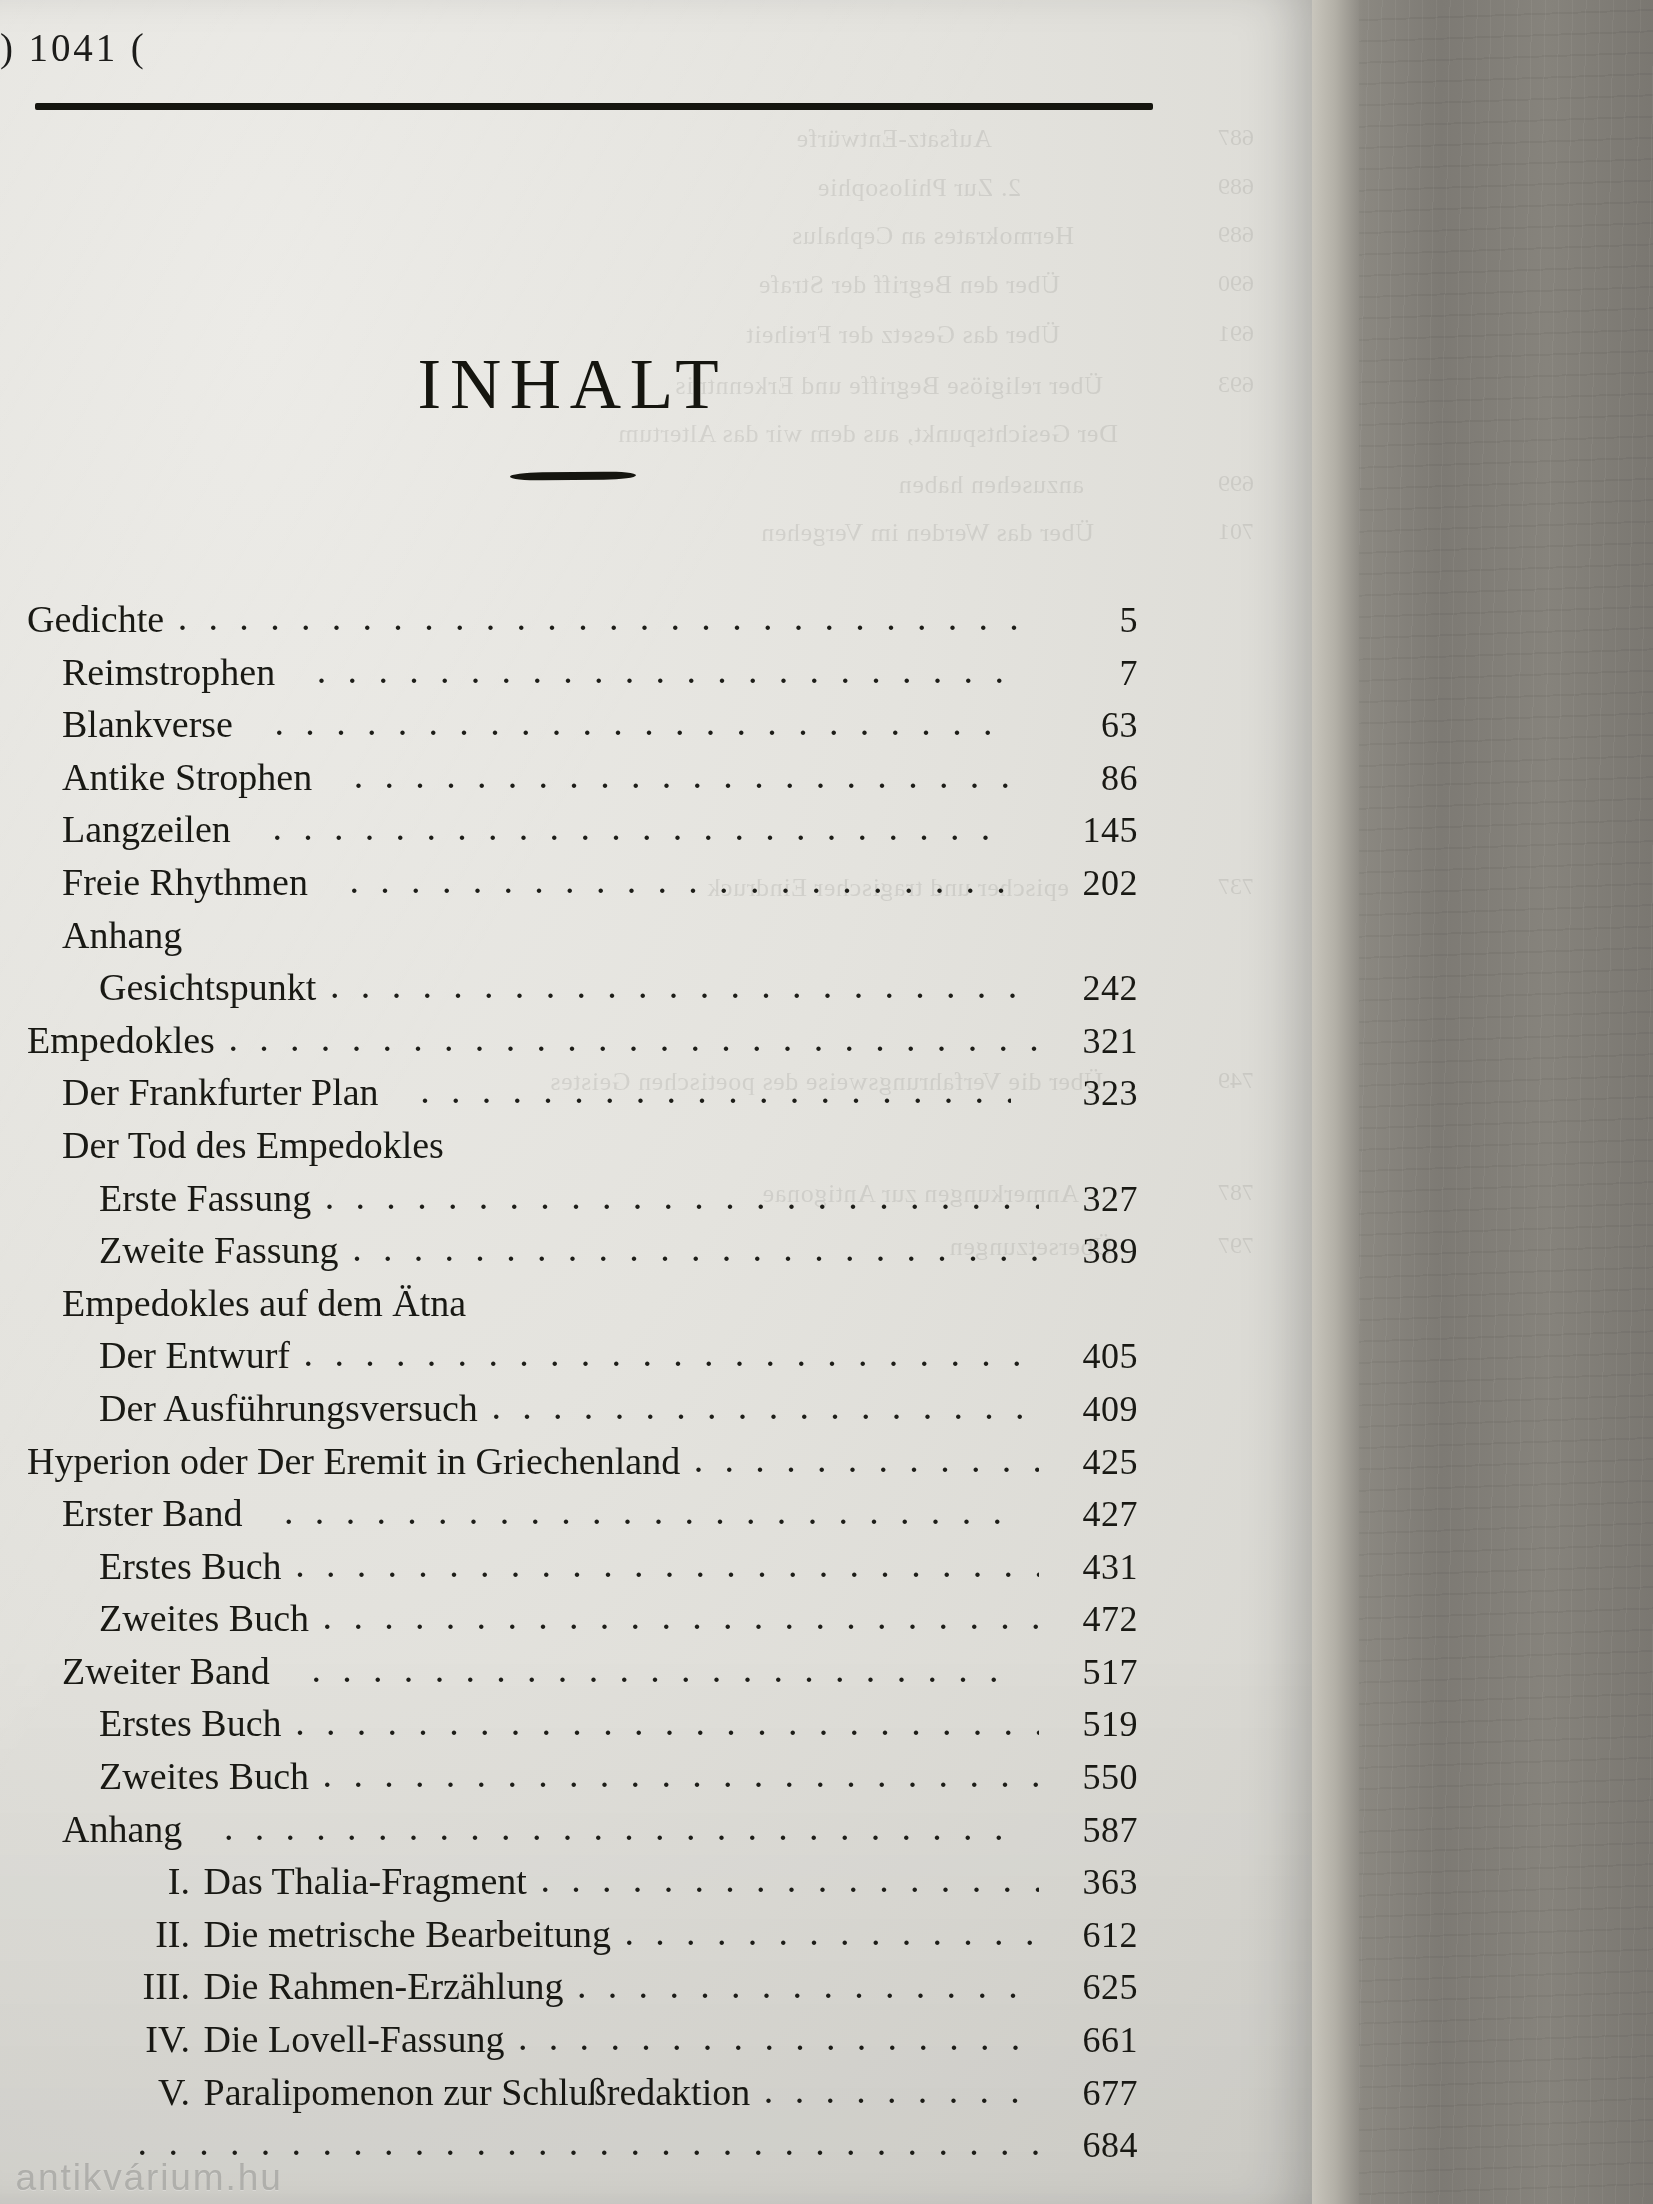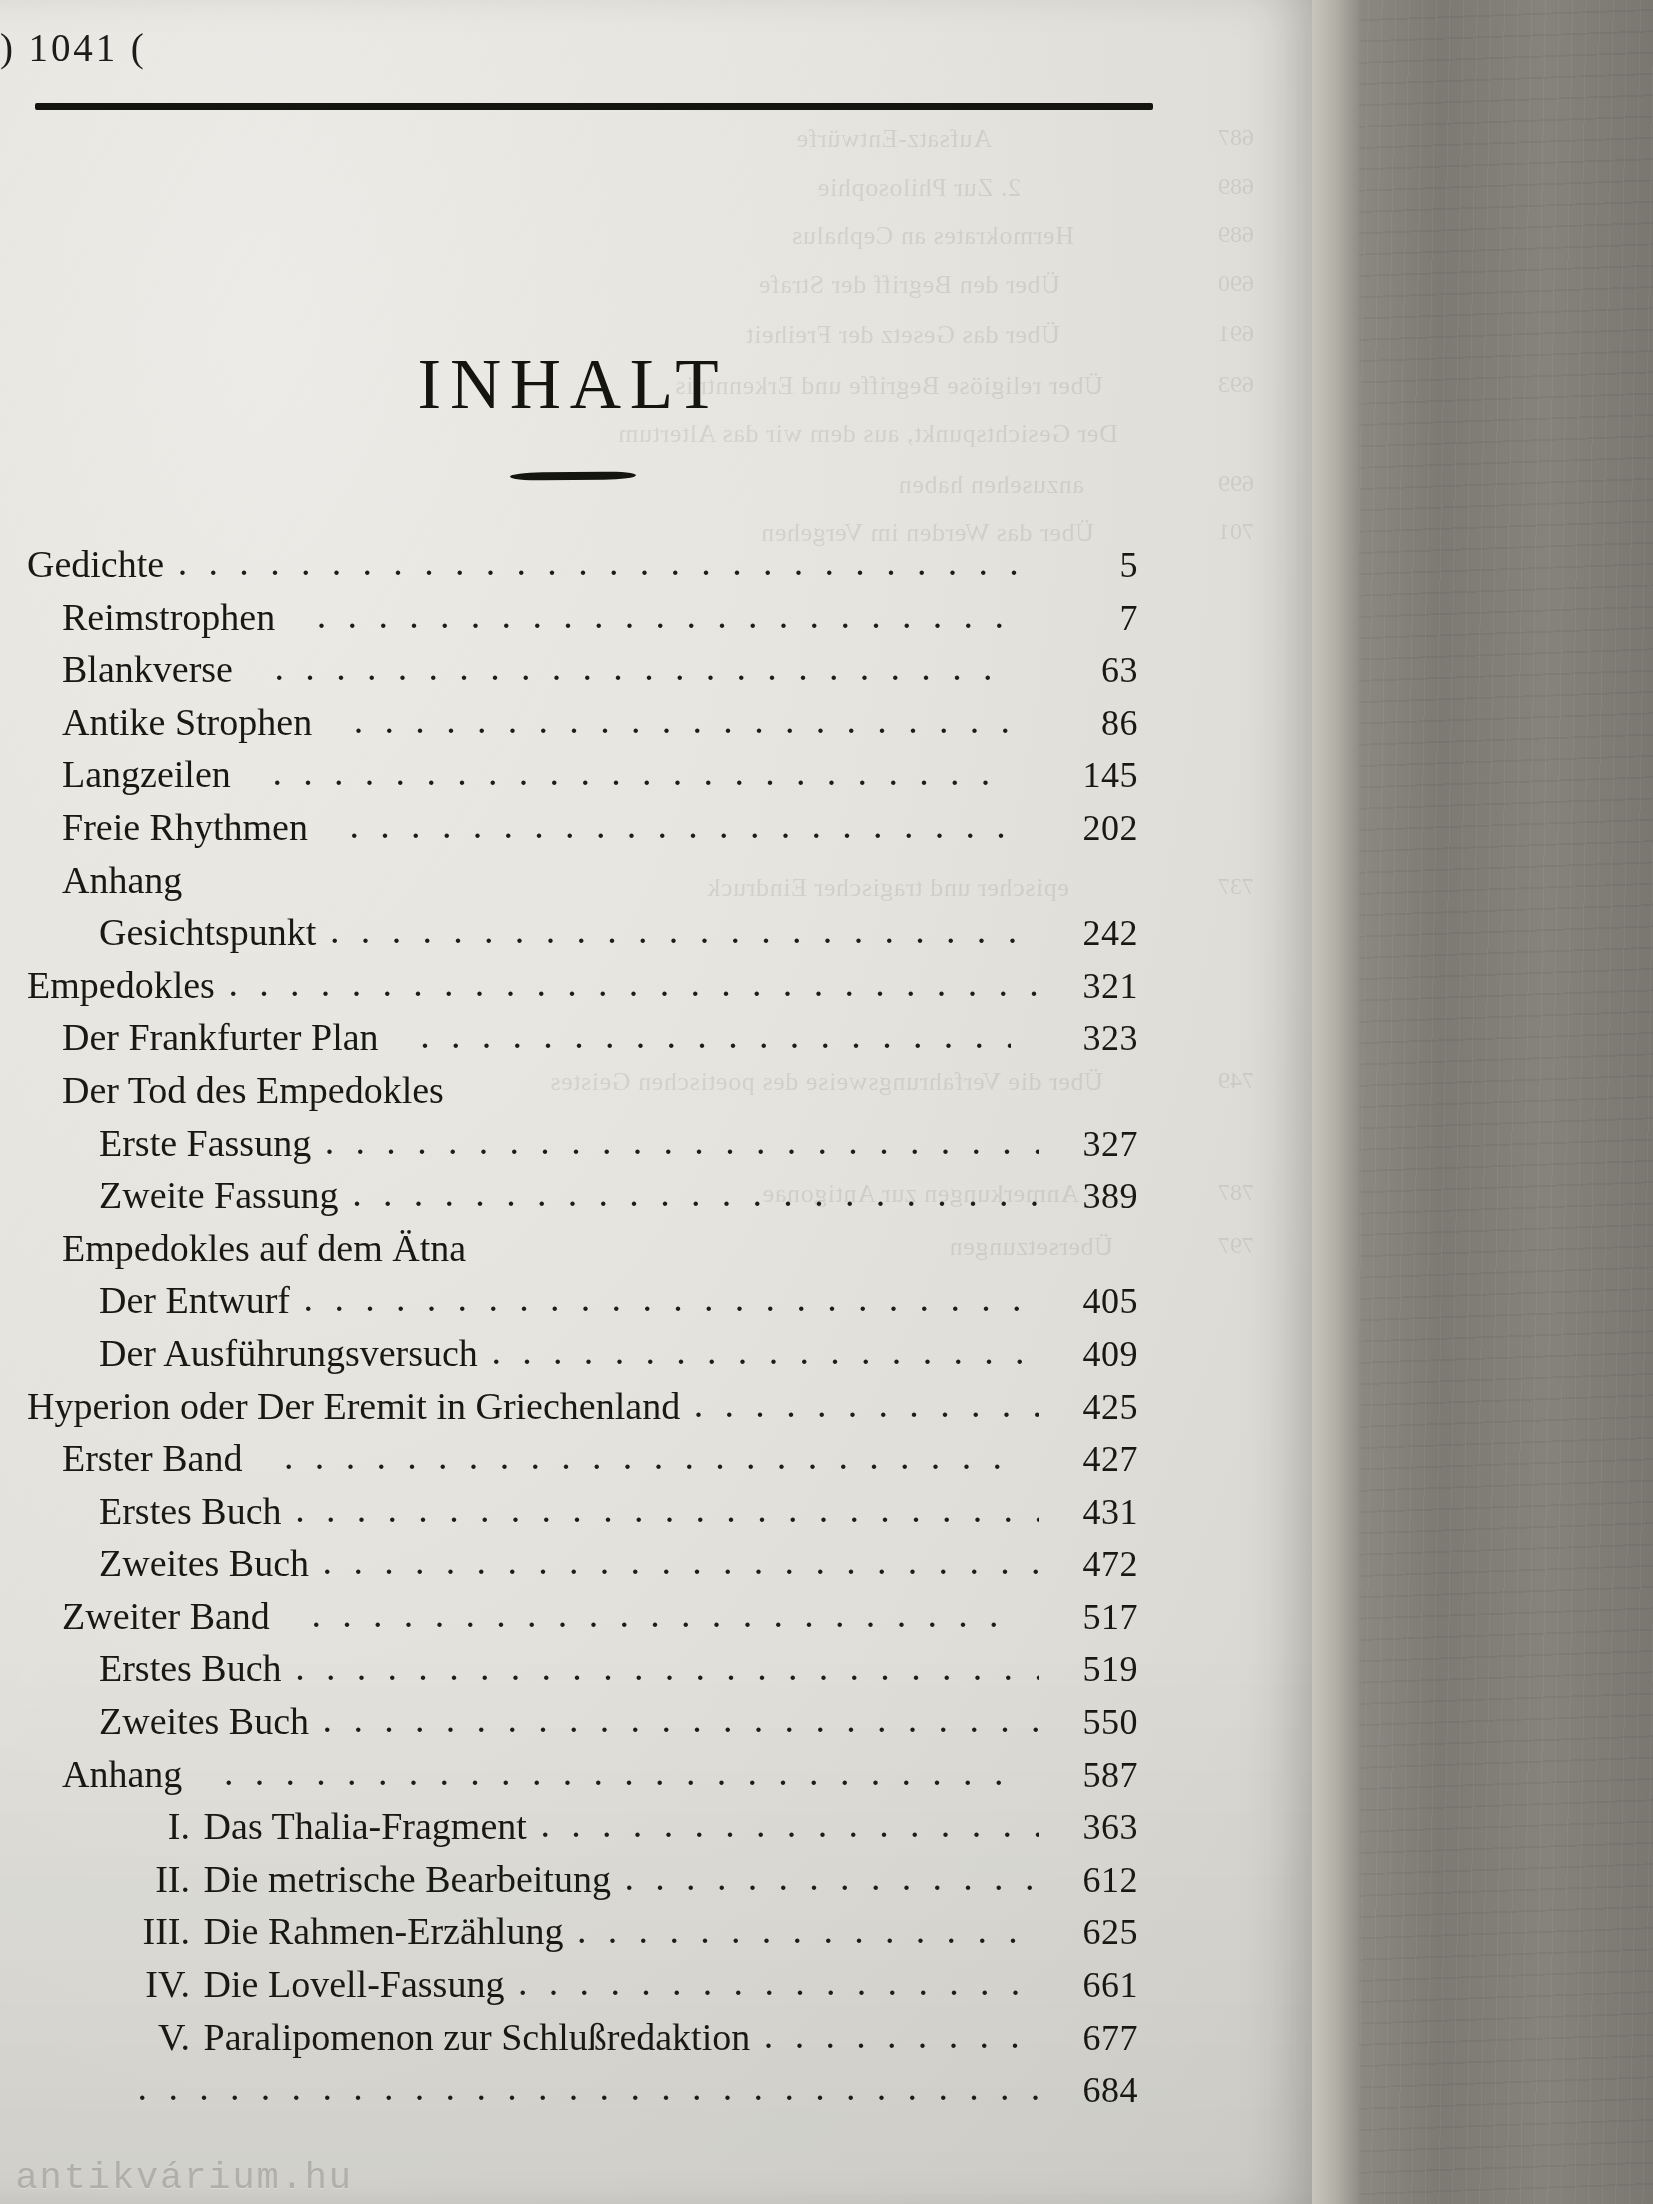--- a/index.html
+++ b/index.html
@@ -128,21 +128,21 @@
     width: 126px;
     height: 7.8px;
     background: #15150f;
     border-radius: 50% / 100%;
     transform: skewY(-0.6deg);
   }
 
   
   .toc {
     position: absolute;
-    top: 545px;
+    top: 600px;
     left: 27px;
     width: 1111px;
   }
   .row {
     display: flex;
     align-items: baseline;
     font-size: 38px;
     color: #191914;
     line-height: 1.0;
     margin-bottom: 14.6px;
@@ -186,21 +186,21 @@
   }
 
   
   .watermark {
     position: absolute;
     left: 15.5px;
     bottom: 5.8px;
     font-size: 37px;
     letter-spacing: 1.9px;
     color: rgba(170,170,165,0.75);
-    font-family: Liberation Mono, monospace;
+    font-family: Liberation Sans, sans-serif;
     text-shadow: 0 1px 0 rgba(255,255,255,0.35);
   }
 </style>
 </head>
 <body>
 
 <div id="page">
 
   <div class="bg-right">
     <div class="texture"></div>

